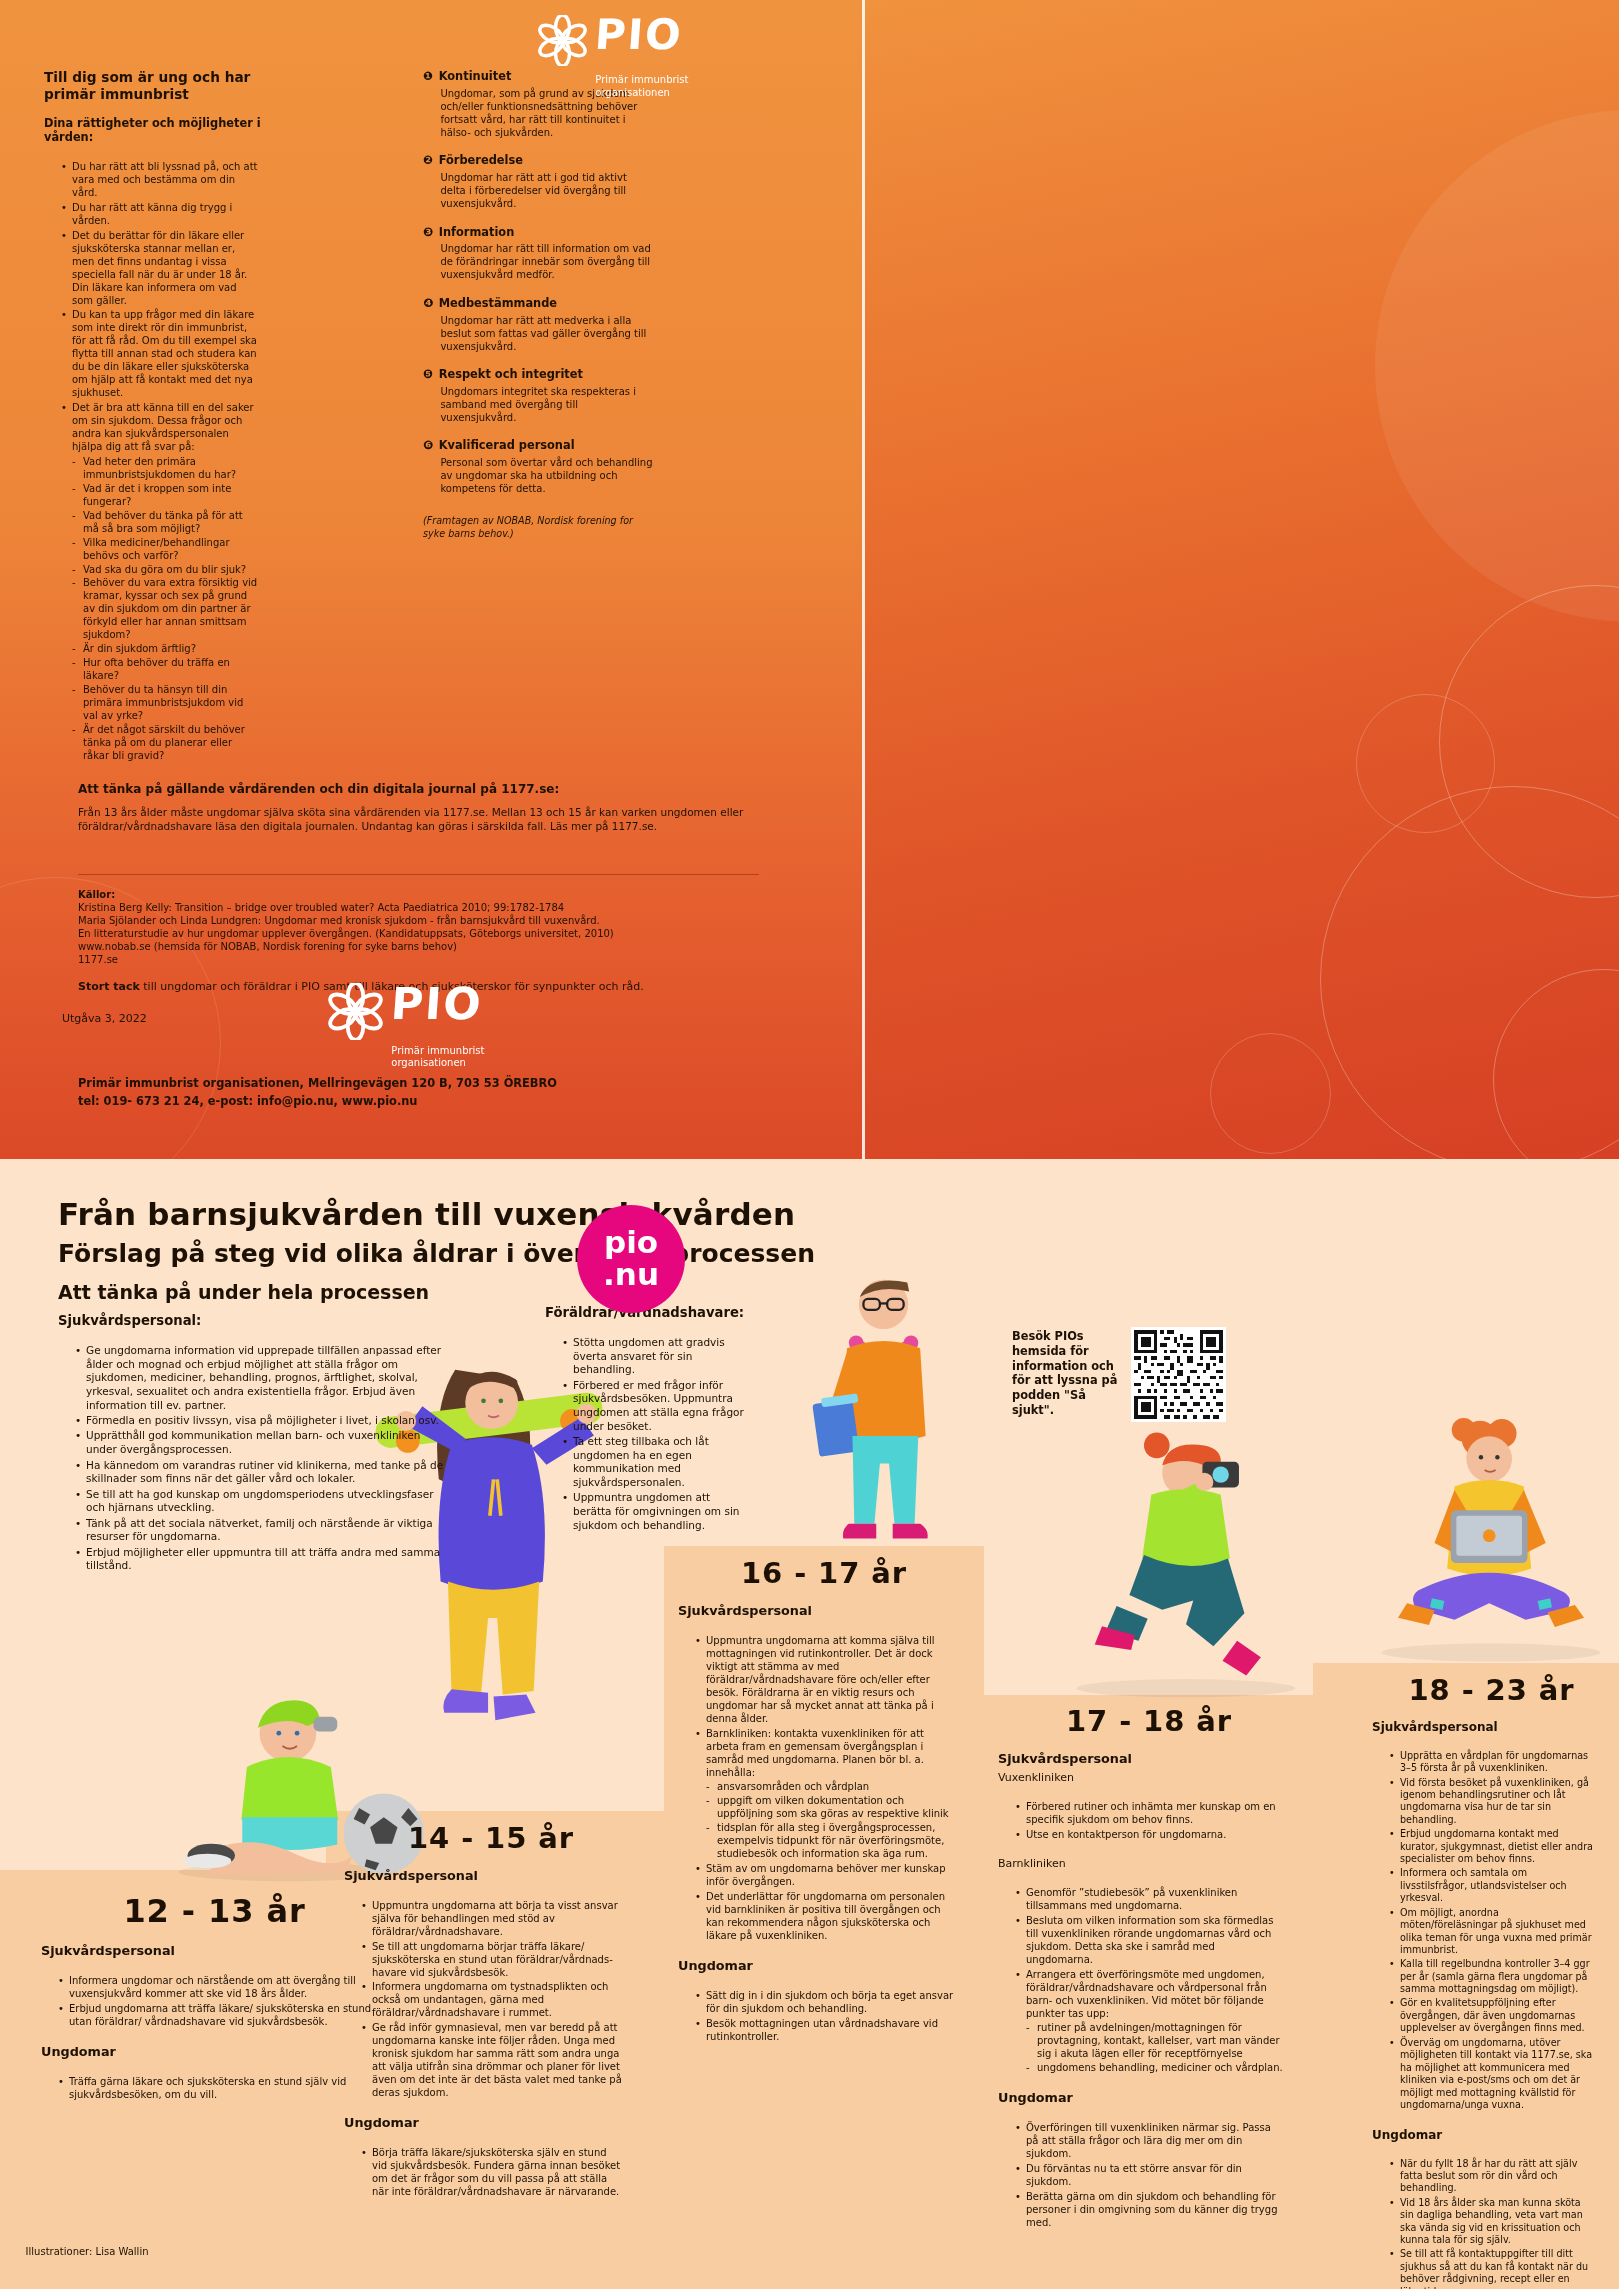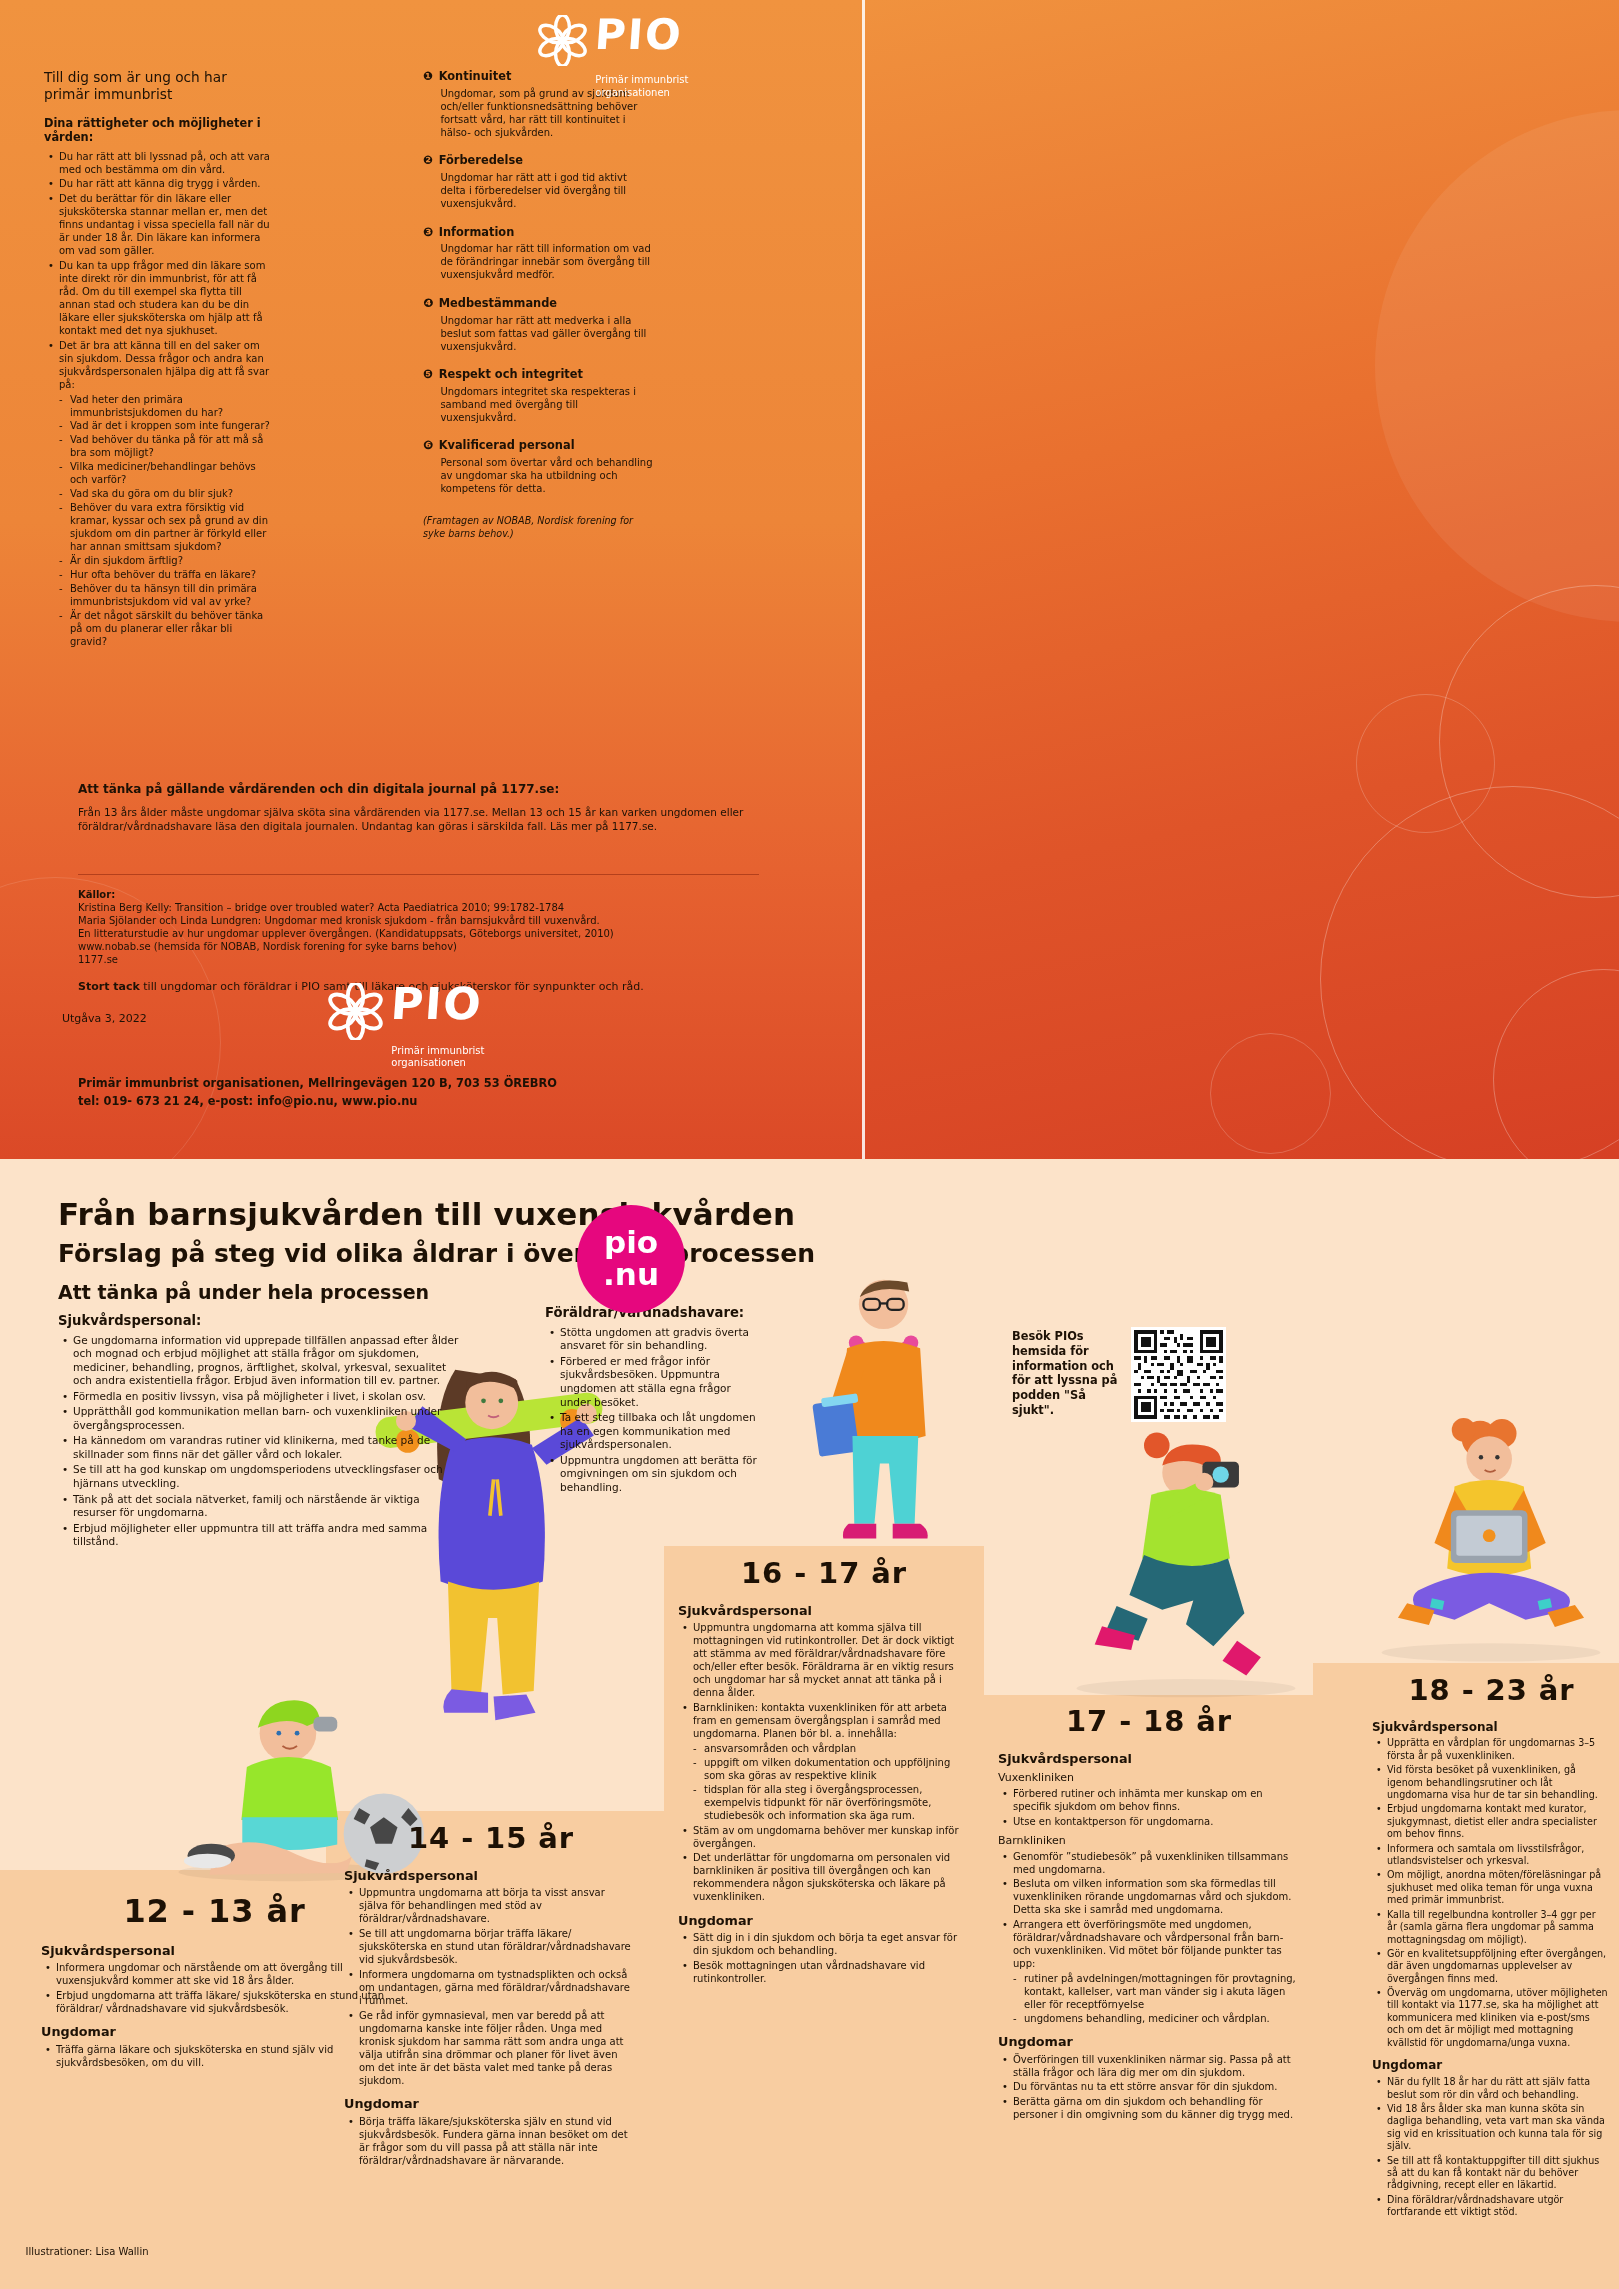--- a/index.html
+++ b/index.html
@@ -8,23 +8,23 @@
   
   #brochure{position:absolute;left:0;top:0;width:1619px;height:1159px;}
   #bleft{position:absolute;left:0;top:0;width:863px;height:1159px;
          background:linear-gradient(180deg,#F0933F 0%,#ED8538 45%,#E66230 75%,#DB4927 100%);overflow:hidden;}
   #bright{position:absolute;left:863px;top:0;width:756px;height:1159px;
          background:linear-gradient(168deg,#F0923E 0%,#E9702F 38%,#DF5429 68%,#D64024 100%);overflow:hidden;}
   #fold{position:absolute;left:862px;top:0;width:2.7px;height:1159px;background:rgba(255,255,255,.85);z-index:9;}
   .ring{position:absolute;border-radius:50%;border:1.4px solid rgba(255,255,255,.28);}
   .glow{position:absolute;border-radius:50%;background:rgba(255,255,255,.07);}
   .col{position:absolute;}
-  .col h2{font-size:13.7px;line-height:1.25;margin:0 0 12.8px 0;font-weight:normal;}
+  .col h2{font-size:13.7px;line-height:1.25;margin:0 0 12.8px 0;font-weight:bold;}
   .col h3{font-size:11.4px;margin:0 0 5.5px 0;font-weight:bold;}
-  .bullets{list-style:none;margin:3px;padding:0;font-size:10px;line-height:1.3;}
+  .bullets{list-style:none;margin:16px;padding:0;font-size:10px;line-height:1.3;}
   .bullets>li{position:relative;padding-left:12px;margin-bottom:1.8px;}
   .bullets>li::before{content:"•";position:absolute;left:0.9px;}
   ul.sub{list-style:none;margin:1.8px 0 0 0;padding:0;}
   ul.sub>li{position:relative;padding-left:11px;margin-bottom:0.9px;}
   ul.sub>li::before{content:"-";position:absolute;left:0;}
   #col1{left:44px;top:69px;width:230px;}
   #col2{left:423px;top:69px;width:230px;}
   #col2 h2{width:206px;}
   .nitem{margin-bottom:14.6px;}
   .nitem h4{margin:0 0 3.7px 0;font-size:11.4px;}

